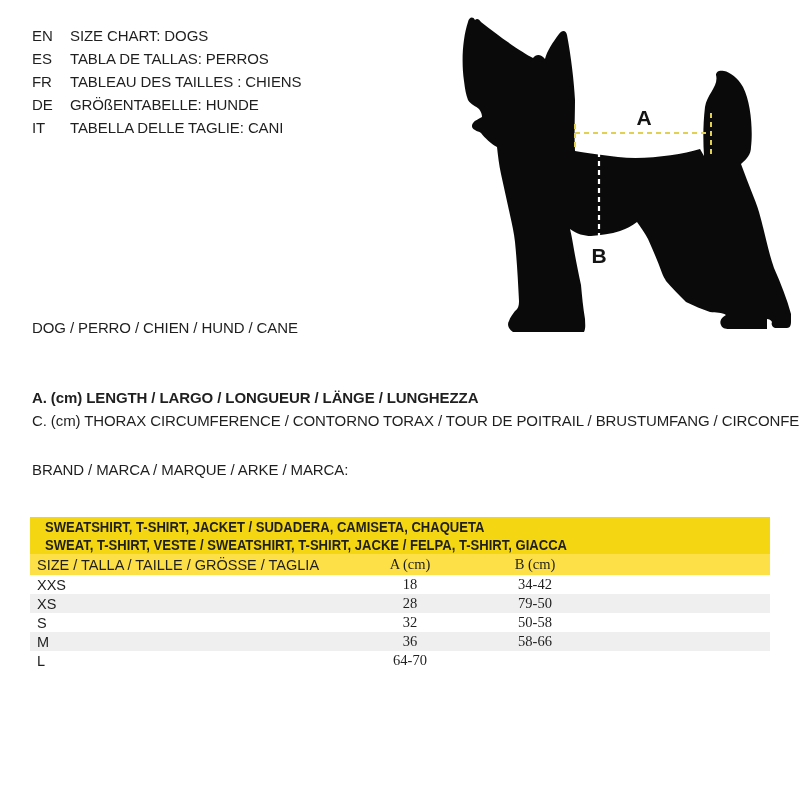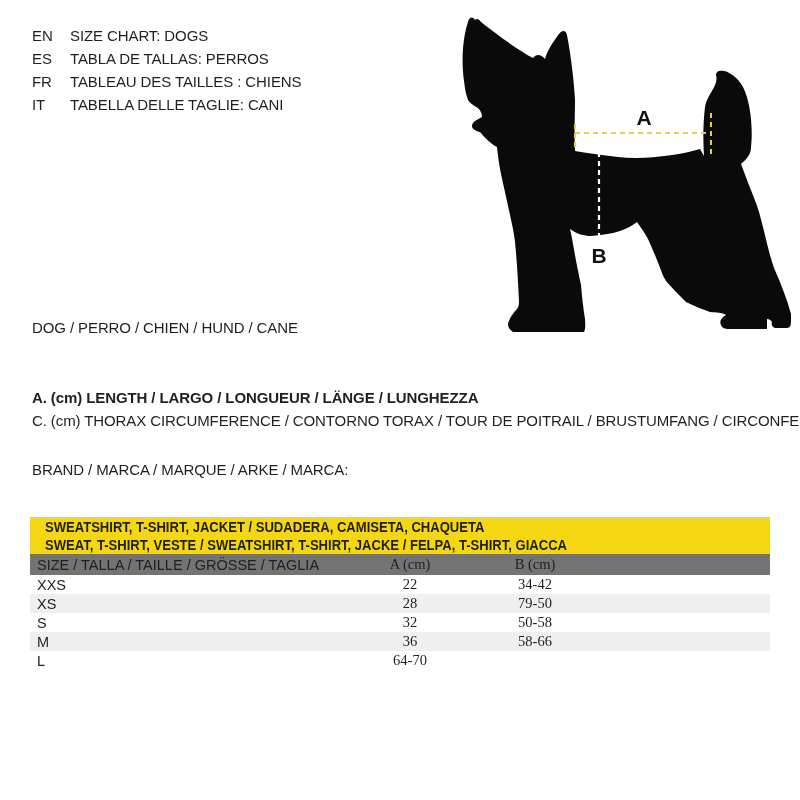--- a/index.html
+++ b/index.html
@@ -22,41 +22,45 @@
   .meas-c{top:411px;}
   .brand-line{top:460px;}
 
   
   .size-table{position:absolute;left:30px;top:517px;width:740px;}
   .yellow-head{background:#f4d712;padding:1px 0 0 15px;}
   .yellow-head .yh-line{height:18px;line-height:18px;font-size:14.5px;font-weight:bold;white-space:nowrap;transform:scaleX(0.9);transform-origin:0 50%;}
   .trow{display:grid;grid-template-columns:300px 160px 90px 1fr;align-items:center;font-size:14.5px;}
   .trow .cell-label{padding-left:7px;white-space:nowrap;}
   .trow .cell-num{text-align:center;white-space:nowrap;font-family:Liberation Serif, serif;}
-  .thead{background:#737373;height:21px;}
+  .thead{background:#fde047;height:21px;}
   .data-rows .trow{height:19px;}
   .data-rows .trow:nth-child(even){background:#efefef;}
 </style>
 </head>
 <body>
 
 <div class="page">
 
   <div class="lang-block">
     <div class="lang-row">
       <span class="lang-code">EN</span>
       <span class="lang-label">SIZE CHART: DOGS</span>
     </div>
     <div class="lang-row">
       <span class="lang-code">ES</span>
       <span class="lang-label">TABLA DE TALLAS: PERROS</span>
     </div>
     <div class="lang-row">
       <span class="lang-code">FR</span>
       <span class="lang-label">TABLEAU DES TAILLES : CHIENS</span>
+    </div>
+    <div class="lang-row">
+      <span class="lang-code">DE</span>
+      <span class="lang-label">GRÖßENTABELLE: HUNDE</span>
     </div>
     <div class="lang-row">
       <span class="lang-code">IT</span>
       <span class="lang-label">TABELLA DELLE TAGLIE: CANI</span>
     </div>
   </div>
 
   <svg class="dog-svg" viewBox="0 0 345 345">
     <path fill="#0a0a0a" d="
       M25,15
@@ -138,21 +142,21 @@
     </div>
     <div class="trow thead">
       <div class="cell-label">SIZE / TALLA / TAILLE / GRÖSSE / TAGLIA</div>
       <div class="cell-num">A (cm)</div>
       <div class="cell-num">B (cm)</div>
       <div></div>
     </div>
     <div class="data-rows">
       <div class="trow">
         <div class="cell-label">XXS</div>
-        <div class="cell-num">22</div>
+        <div class="cell-num">18</div>
         <div class="cell-num">34-42</div>
         <div></div>
       </div>
       <div class="trow">
         <div class="cell-label">XS</div>
         <div class="cell-num">28</div>
         <div class="cell-num">79-50</div>
         <div></div>
       </div>
       <div class="trow">

